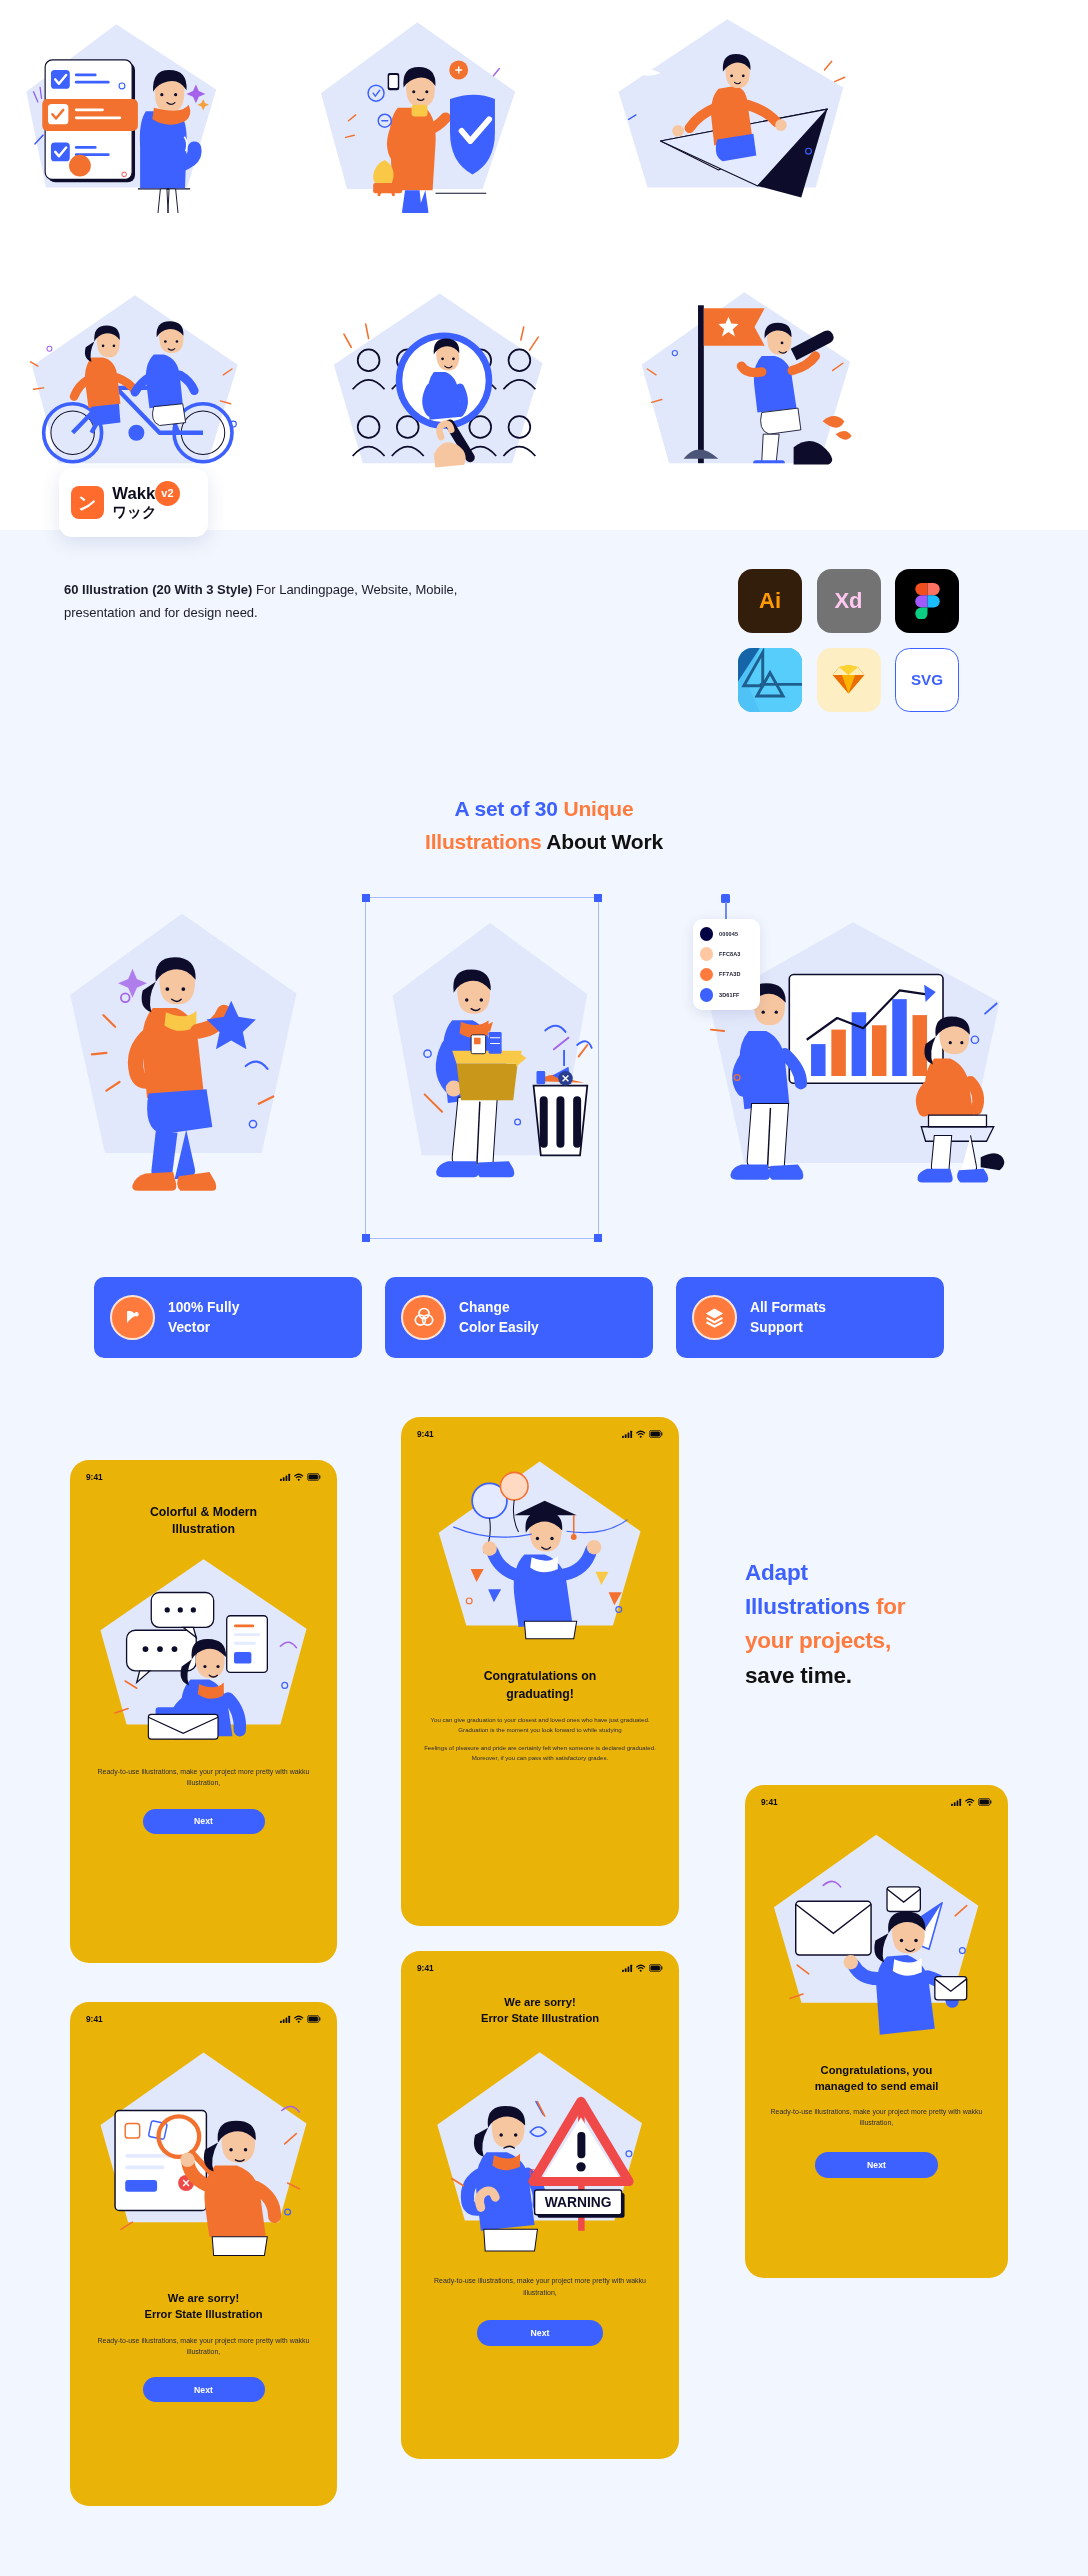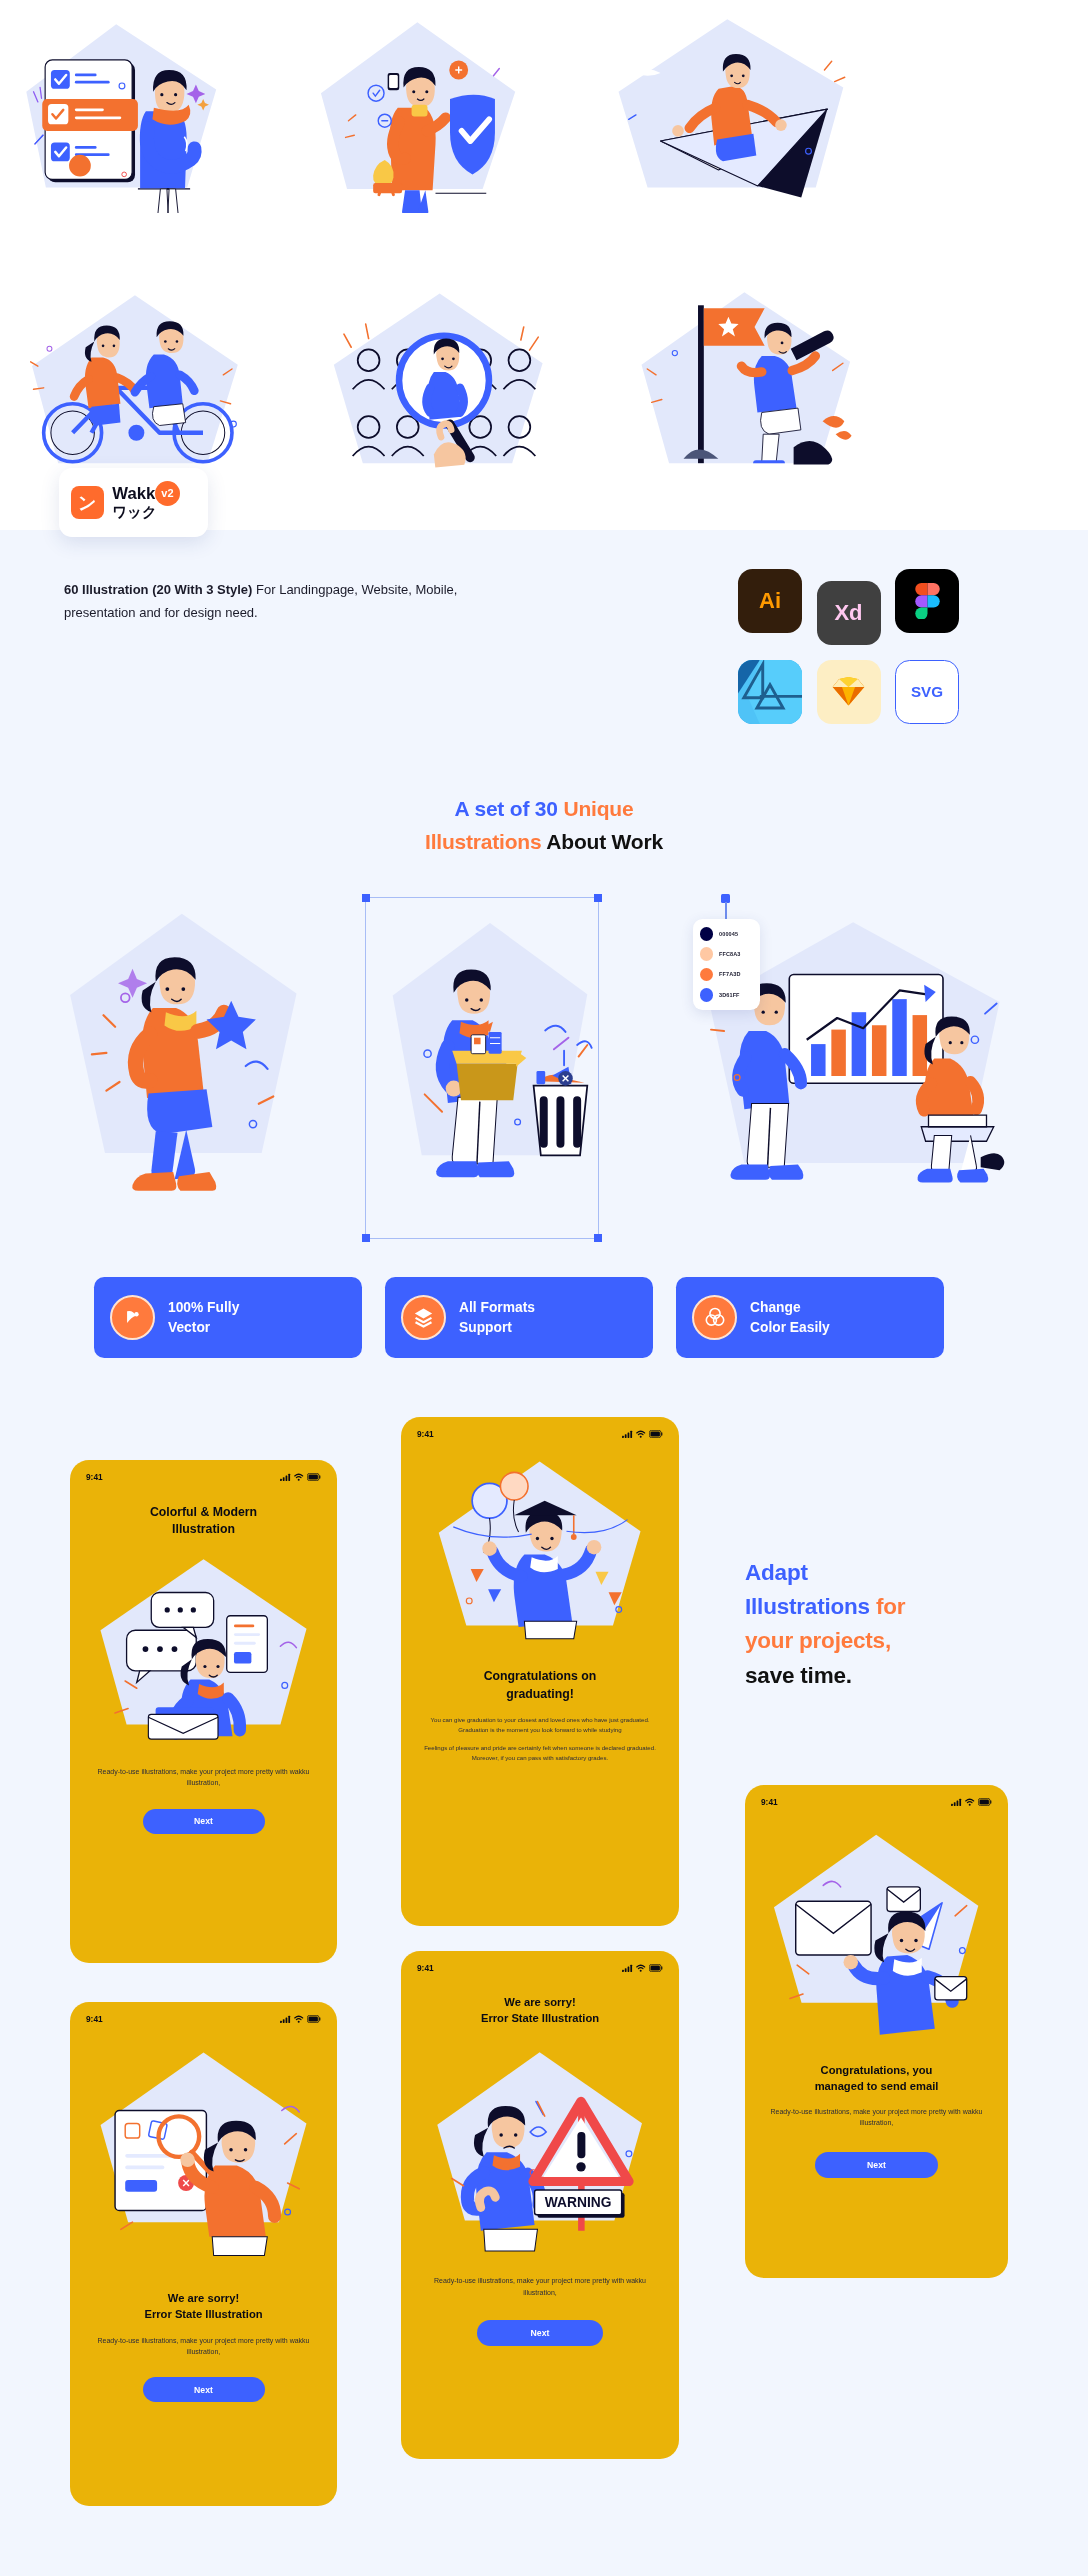--- a/index.html
+++ b/index.html
@@ -70,21 +70,21 @@
   .formats {
     position: absolute; left: 738px; top: 569px;
     display: grid; grid-template-columns: repeat(3, 64px); gap: 14.5px;
   }
   .fmt {
     width: 64px; height: 64px; border-radius: 14.5px;
     display: flex; align-items: center; justify-content: center;
     font-size: 22px; font-weight: bold; overflow: hidden; position: relative;
   }
   .fmt-ai { background: #331e0c; color: #ff9a00; }
-  .fmt-xd { background: #404040; color: #ffc8f0; margin-top: 12px; }
+  .fmt-xd { background: #737373; color: #ffc8f0; }
   .fmt-fig { background: #000000; }
   .fmt-af { background: #3aa8e8; }
   .fmt-sk { background: #fdeec4; }
   .fmt-svg { background: #ffffff; border: 1.5px solid #3d61ff; color: #3d61ff; font-size: 15.2px; }
 
   
   .sec-head {
     position: absolute; left: 0; top: 792px; width: 1088px; text-align: center;
     font-size: 21px; font-weight: bold; line-height: 1.58; letter-spacing: -0.2px;
   }
@@ -595,43 +595,43 @@
         </svg>
       </span>
       <span class="feat-label">
         <span>100% Fully</span><br>
         <span>Vector</span>
       </span>
     </div>
 
     <div class="feat">
       <span class="feat-ico">
+        <svg width="22" height="20.3" viewBox="0 0 30 28">
+          <circle cx="15" cy="9" r="7" fill="none" stroke="#fff" stroke-width="2.2"></circle>
+          <circle cx="10" cy="18" r="7" fill="none" stroke="#fff" stroke-width="2.2"></circle>
+          <circle cx="20" cy="18" r="7" fill="none" stroke="#fff" stroke-width="2.2"></circle>
+        </svg>
+      </span>
+      <span class="feat-label">
+        <span>Change</span><br>
+        <span>Color Easily</span>
+      </span>
+    </div>
+
+    <div class="feat">
+      <span class="feat-ico">
         <svg width="19" height="20.3" viewBox="0 0 26 28">
           <path d="M13 2 L25 9 L13 16 L1 9z" fill="#fff"></path>
           <path d="M2 15 L13 21 L24 15" stroke="#fff" stroke-width="3" fill="none" stroke-linejoin="round"></path>
           <path d="M2 21 L13 27 L24 21" stroke="#fff" stroke-width="3" fill="none" stroke-linejoin="round"></path>
         </svg>
       </span>
       <span class="feat-label">
         <span>All Formats</span><br>
         <span>Support</span>
-      </span>
-    </div>
-
-    <div class="feat">
-      <span class="feat-ico">
-        <svg width="22" height="20.3" viewBox="0 0 30 28">
-          <circle cx="15" cy="9" r="7" fill="none" stroke="#fff" stroke-width="2.2"></circle>
-          <circle cx="10" cy="18" r="7" fill="none" stroke="#fff" stroke-width="2.2"></circle>
-          <circle cx="20" cy="18" r="7" fill="none" stroke="#fff" stroke-width="2.2"></circle>
-        </svg>
-      </span>
-      <span class="feat-label">
-        <span>Change</span><br>
-        <span>Color Easily</span>
       </span>
     </div>
   </div>
 
   <div class="phone" style="left:70px;top:1460px;width:267px;height:503px;">
     <div class="statusbar">
       <span class="sb-time">9:41</span>
       <span class="sb-icons">
         <svg width="11" height="8" viewBox="0 0 15 11">
           <rect x="0" y="8" width="2.4" height="3" rx="0.6" fill="#0a0a14"></rect>

